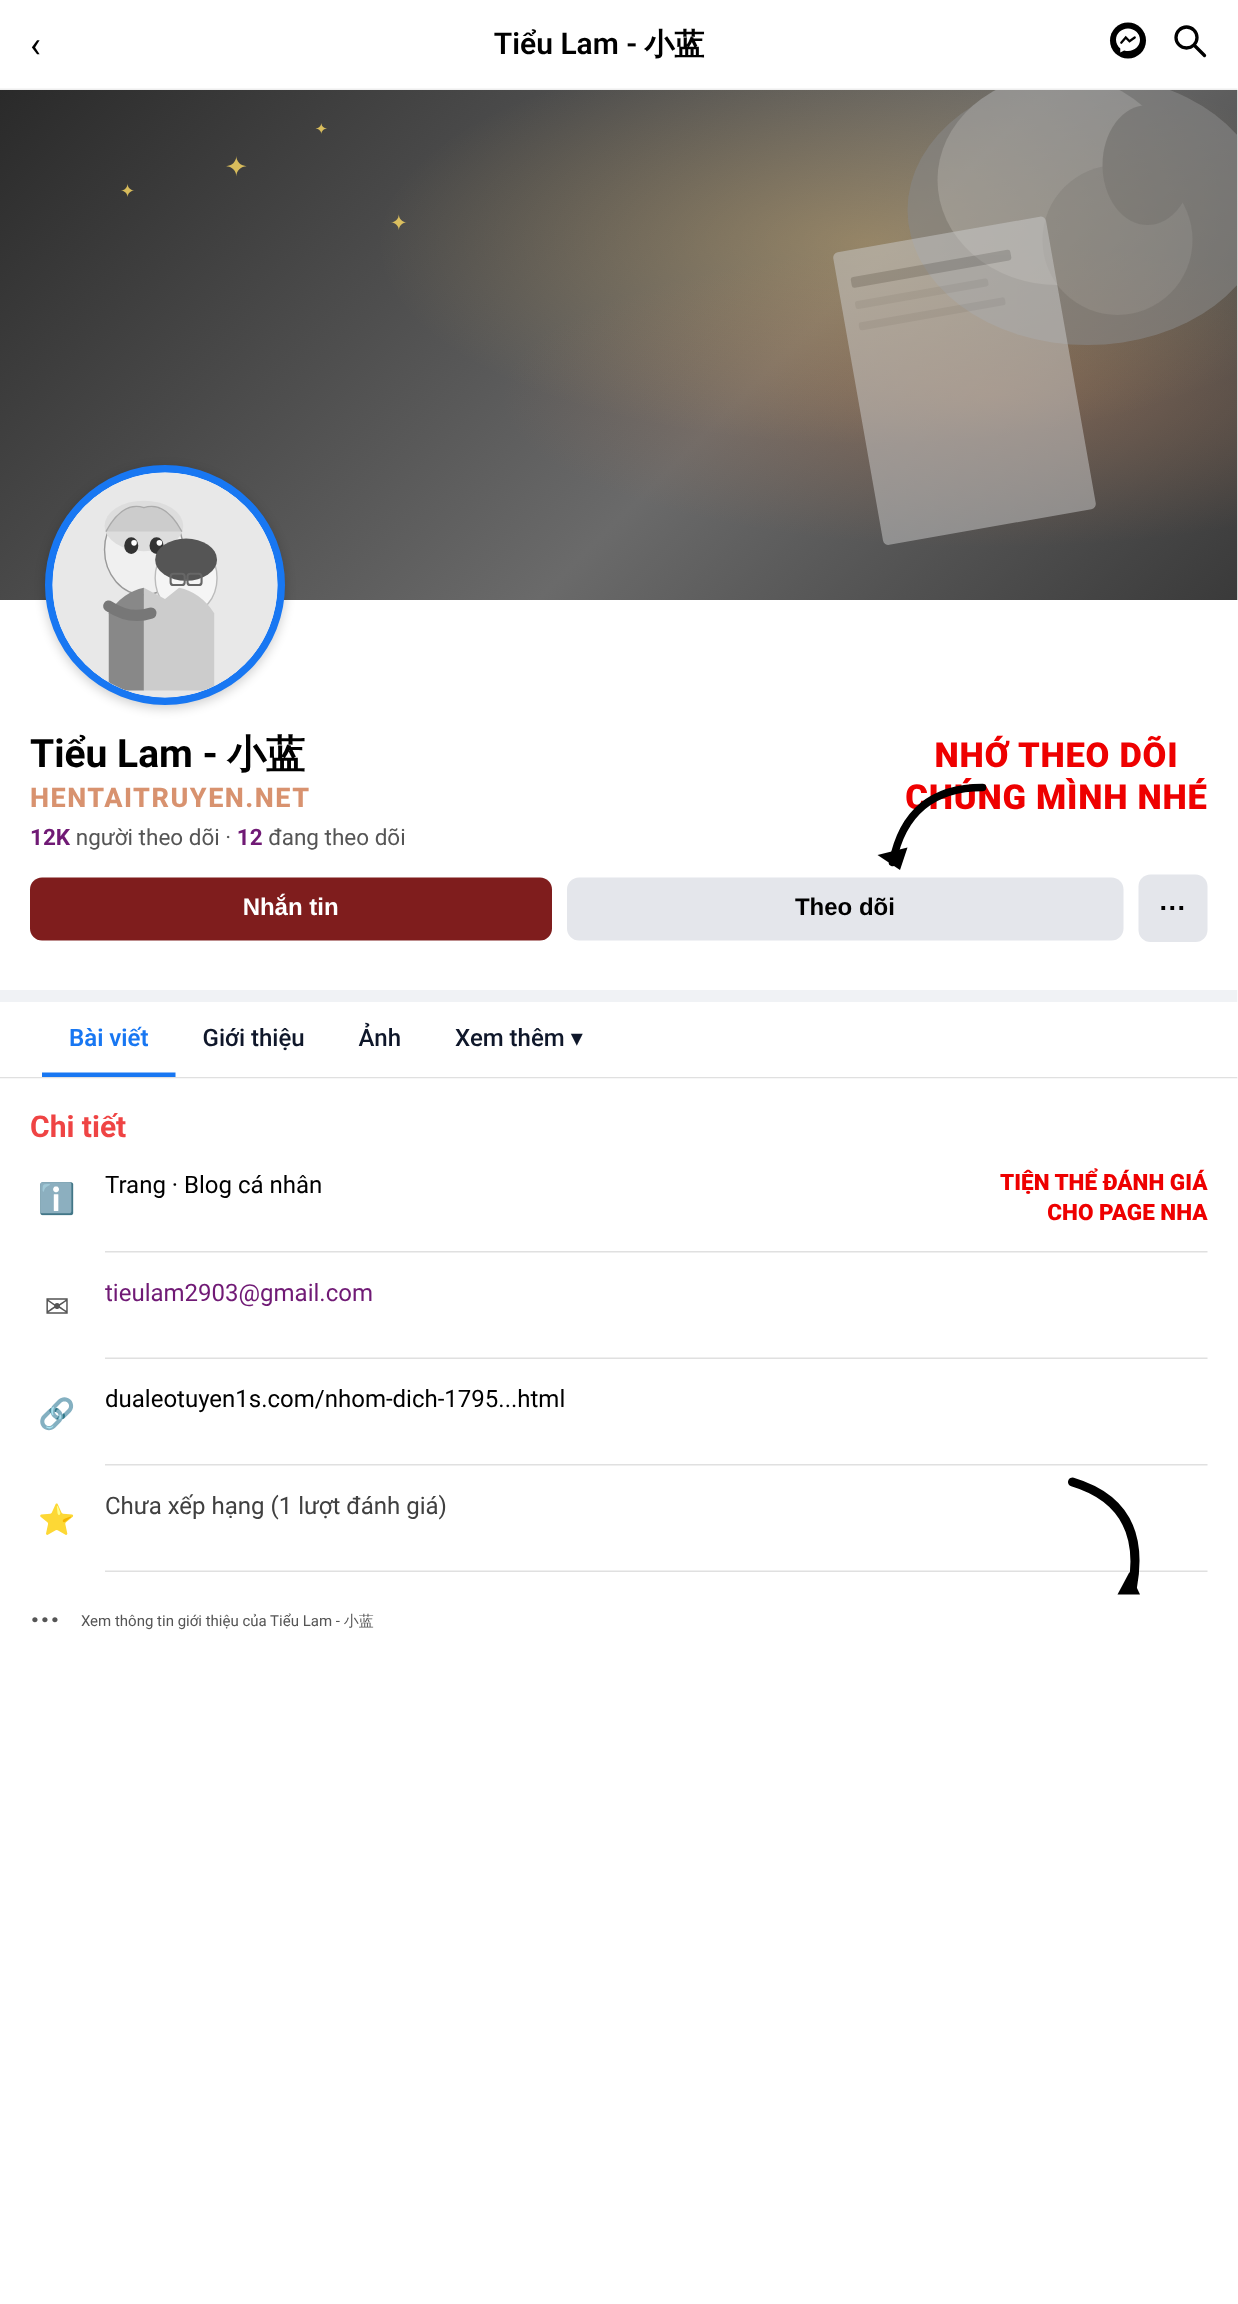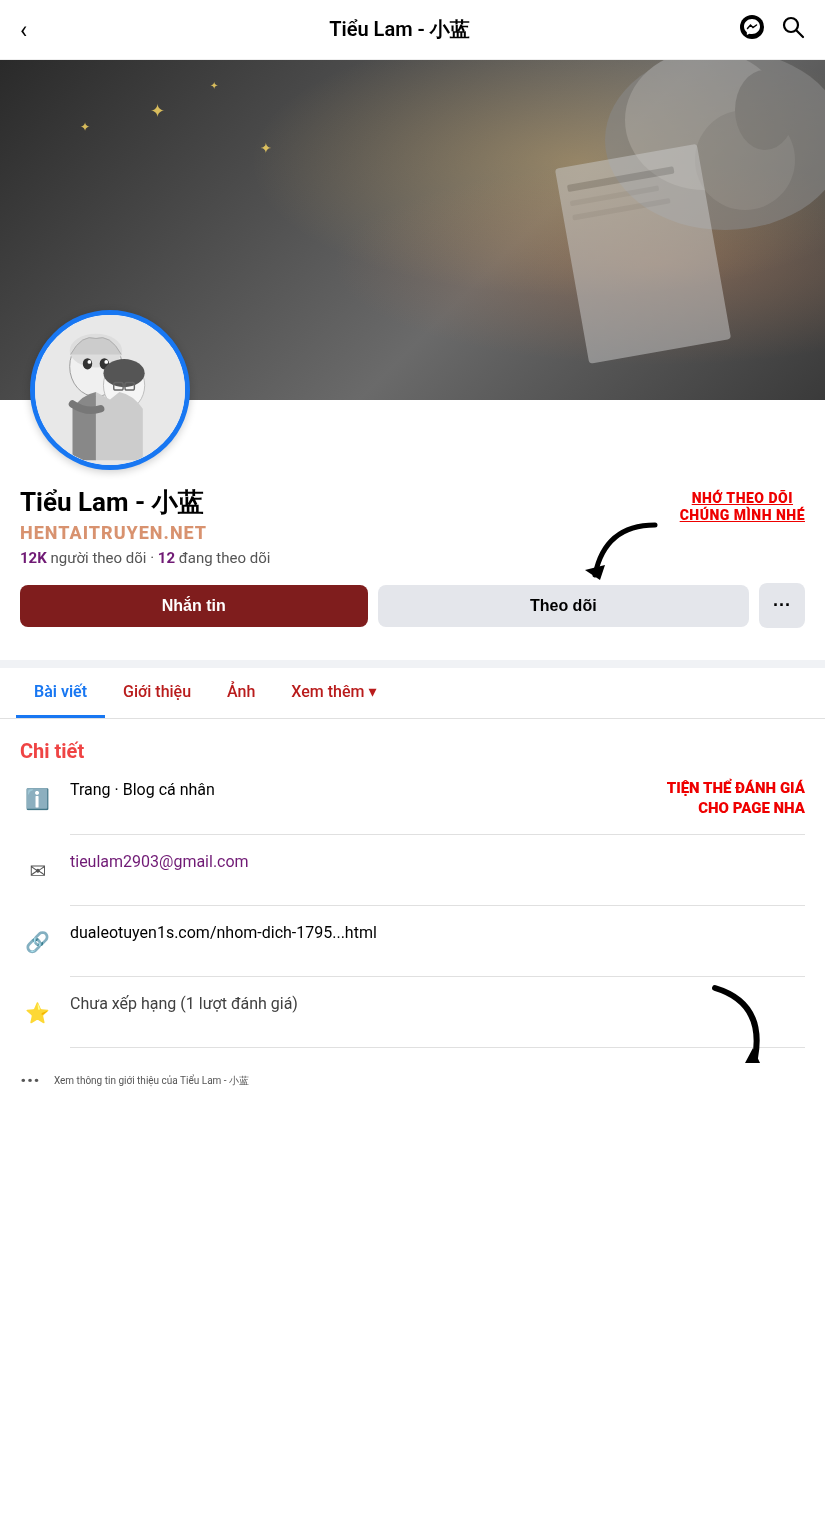--- a/index.html
+++ b/index.html
@@ -123,26 +123,25 @@
       font-weight: 700;
       color: #701a75;
     }
 
     
     .overlay-text {
       position: absolute;
       top: 90px;
       right: 20px;
       text-align: center;
-      font-size: 14px;
+      font-size: 23px;
       font-weight: 900;
       color: #e00;
       line-height: 1.2;
       letter-spacing: 0.5px;
-      text-decoration: underline;
     }
 
     
     .action-buttons {
       display: flex;
       gap: 10px;
       align-items: center;
     }
     .btn-message {
       flex: 1;
@@ -176,28 +175,28 @@
       font-weight: 700;
       cursor: pointer;
     }
 
     
     .tabs-container {
       border-top: 8px solid #f0f2f5;
       border-bottom: 1px solid #e0e0e0;
       display: flex;
       align-items: center;
-      padding: 0 16px;
+      padding: 0 28px;
       margin-top: 16px;
       background: #fff;
     }
     .tab-item {
       padding: 14px 18px;
       font-size: 16px;
-      color: #b91c1c;
+      color: #0f172a;
       cursor: pointer;
       border-bottom: 3px solid transparent;
       font-weight: 500;
     }
     .tab-item.active {
       color: #1877f2;
       border-bottom: 3px solid #1877f2;
       font-weight: 600;
     }
     .tab-item.more {

